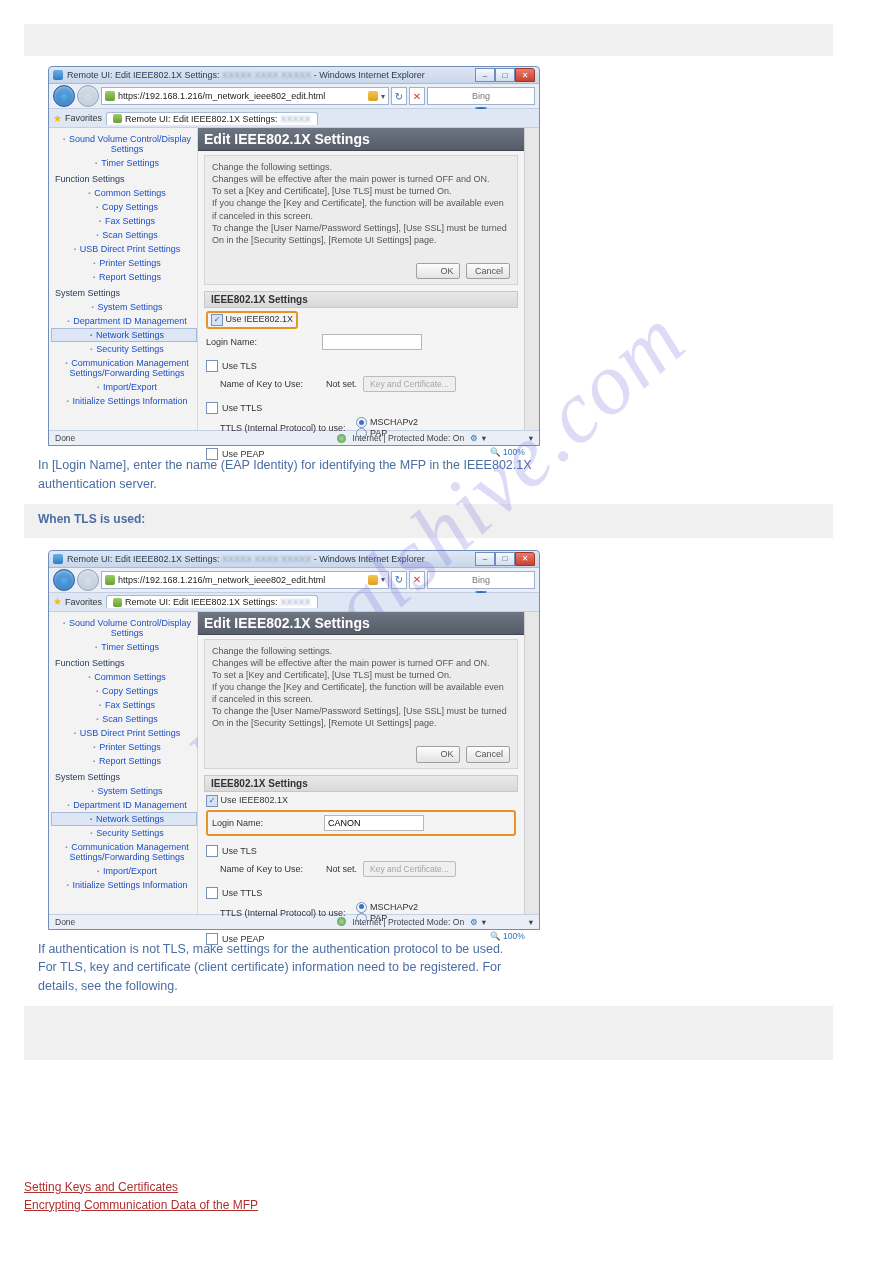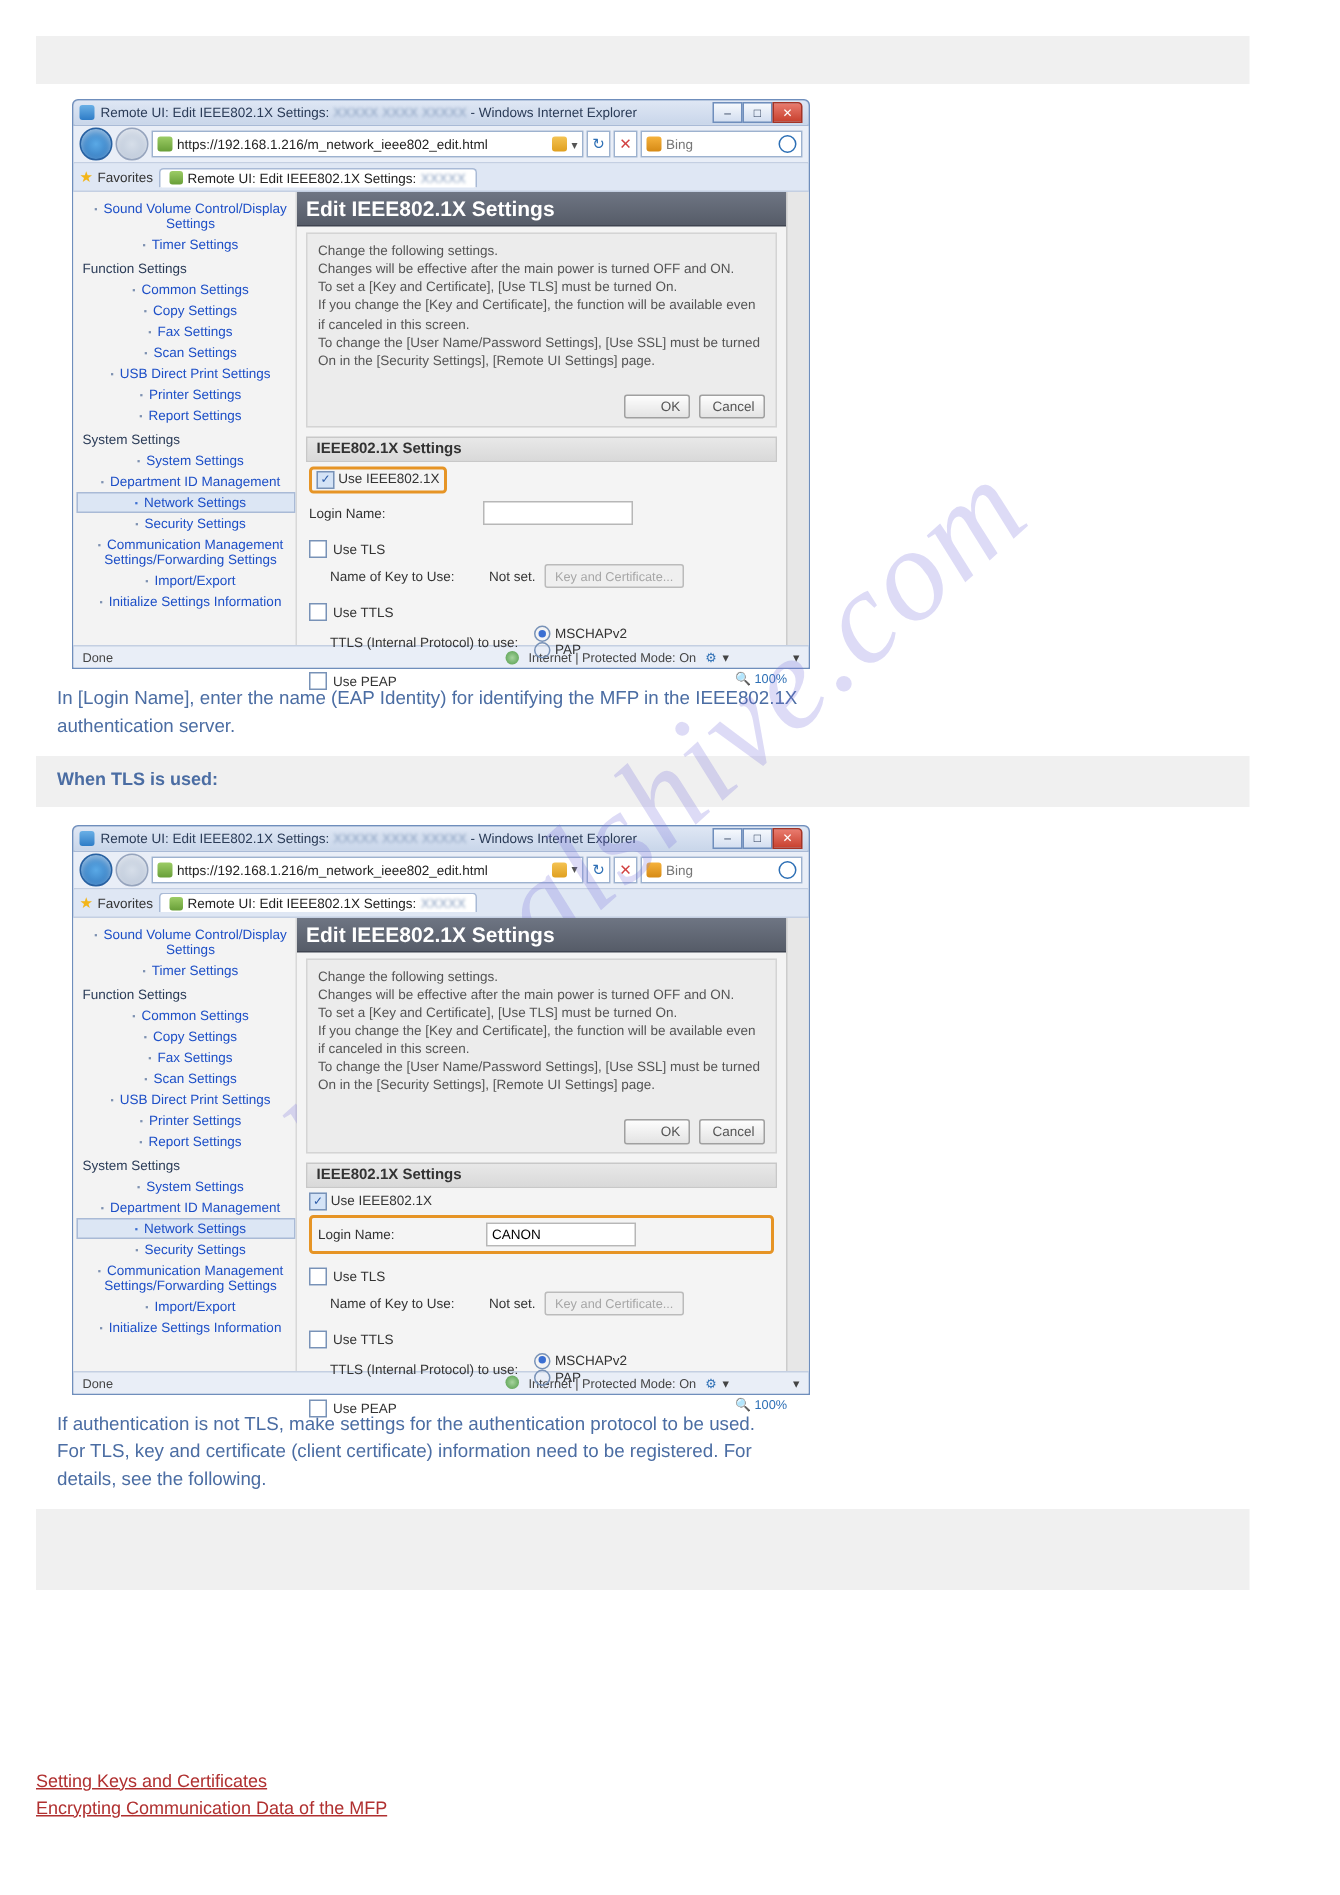--- a/index.html
+++ b/index.html
@@ -83,21 +83,21 @@
   .winbtn { width:18px; height:12px; border:1px solid #6f8ebc; background:linear-gradient(#f6f9fd,#d3def0); display:flex; align-items:center; justify-content:center; font-size:8px; color:#2a3b57; }
   .winbtn.close { background:linear-gradient(#e97b6e,#c8412f); color:#fff; border-color:#a43325; border-radius:0 3px 0 0;}
   .navrow { display:flex; align-items:center; height:20px; padding:2px 4px; gap:2px; background:#e9eef7; border-bottom:1px solid #c4cfe2;}
   .navbtn { width:20px; height:20px; border-radius:50%; background:radial-gradient(#5aa9e6,#2d6fb5); border:1px solid #2860a0; box-shadow:inset 0 2px 4px rgba(255,255,255,.5); }
   .navbtn.fwd { background:radial-gradient(#d6dee9,#b8c4d6); border-color:#96a4bd;}
   .addr { flex:1; display:flex; align-items:center; gap:3px; background:#fff; border:1px solid #9db2cf; height:16px; padding:0 3px; font-size:9px;}
   .addr .icon { width:10px; height:10px; background:linear-gradient(#9ccc65,#689f38); border-radius:2px;}
   .addr .lock { width:10px; height:10px; background:linear-gradient(#f4c353,#e0a01f); border-radius:2px;}
   .refresh { width:14px; height:16px; border:1px solid #9db2cf; background:#fff; display:flex; align-items:center; justify-content:center; font-size:10px; color:#2d6fb5;}
   .xbtn { width:14px; height:16px; border:1px solid #9db2cf; background:#fff; display:flex; align-items:center; justify-content:center; font-size:10px; color:#d14040;}
-  .search { width:100px; display:flex; align-items:center; gap:3px; background:#fff; border:1px solid #9db2cf; height:16px; padding:0 3px; font-size:9px; color:#777;}
+  .search { width:100px; display:flex; align-items:center; gap:3px; background:#fff; border:1px solid #9db2cf; height:16px; padding:0 3px; font-size:9px; color:#777;flex-direction:column;}
   .search .bing { width:10px; height:10px; background:linear-gradient(#f6b23c,#d68a15); border-radius:2px;}
   .search .mag { width:10px; height:10px; border:1px solid #2d6fb5; border-radius:50%; position:relative;}
   .tabrow { display:flex; align-items:center; height:18px; padding:0 4px; gap:4px; background:#dfe7f4; border-bottom:1px solid #c4cfe2;}
   .favlink { font-size:9px; color:#333; display:flex; align-items:center; gap:3px;}
   .favlink .star { color:#f3b518; font-size:10px;}
   .tab { background:#fff; border:1px solid #a9bad6; border-bottom:none; padding:1px 6px; font-size:9px; display:flex; align-items:center; gap:3px; border-radius:3px 3px 0 0;}
   .tab .icon { width:9px; height:9px; background:linear-gradient(#9ccc65,#689f38); border-radius:2px;}
   .blur { filter: blur(1px); color:#8aa0c0; }
   
   .content { display:flex; background:#fff; height:302px; }

